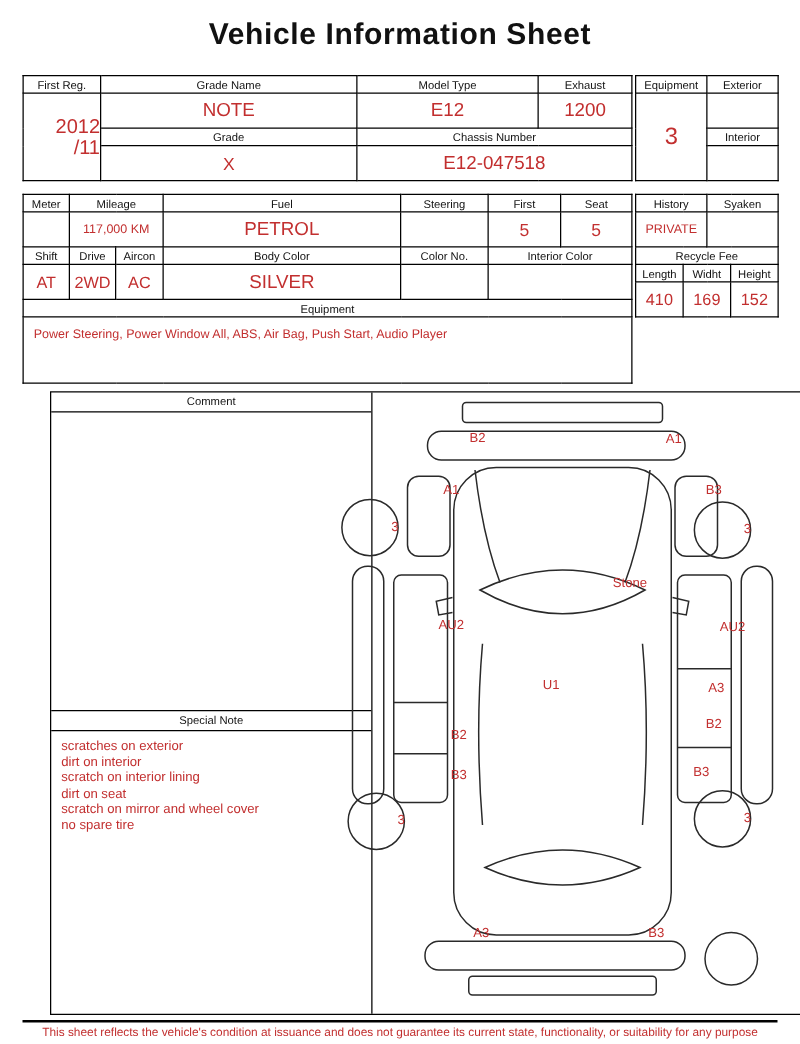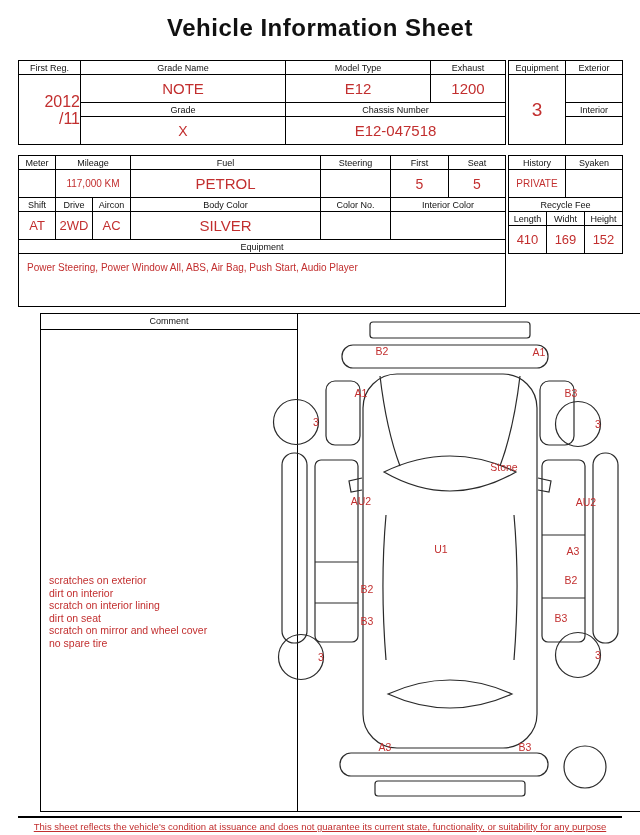--- a/index.html
+++ b/index.html
@@ -52,21 +52,21 @@
   }
   #diagram { position:absolute; left:270px; top:310px; width:360px; height:500px; }
   #diagram svg { position:absolute; left:0; top:0; }
   .marker {
     position:absolute; transform:translate(-50%,-50%);
     color:#c22f2f; font-size:10.5px; line-height:11px; white-space:nowrap;margin-left:20px;
   }
   #footer {
     position:absolute; left:18px; top:816px; width:604px;
     border-top:2px solid #000; text-align:center; color:#c22f2f;
-    font-size:9.5px; padding-top:3px;text-decoration:underline;
+    font-size:9.5px; padding-top:3px;
   }
 </style>
 </head>
 <body>
 
 <div class="page">
 
   <div class="title">Vehicle Information Sheet</div>
 
   <table id="t1-main">
@@ -207,20 +207,21 @@
       <td class="val s13" colspan="2">169</td>
       <td class="val s13" colspan="2">152</td>
     </tr>
   </tbody>
     </table>
 
   <div id="bottom-box">
     <div id="comment-panel">
       <div class="panel-header">Comment</div>
       <div id="comment-body"></div>
+      <div id="special-header">Special Note</div>
       <div id="special-body">scratches on exterior
 dirt on interior
 scratch on interior lining
 dirt on seat
 scratch on mirror and wheel cover
 no spare tire</div>
     </div>
   </div>
 
   <div id="diagram">

